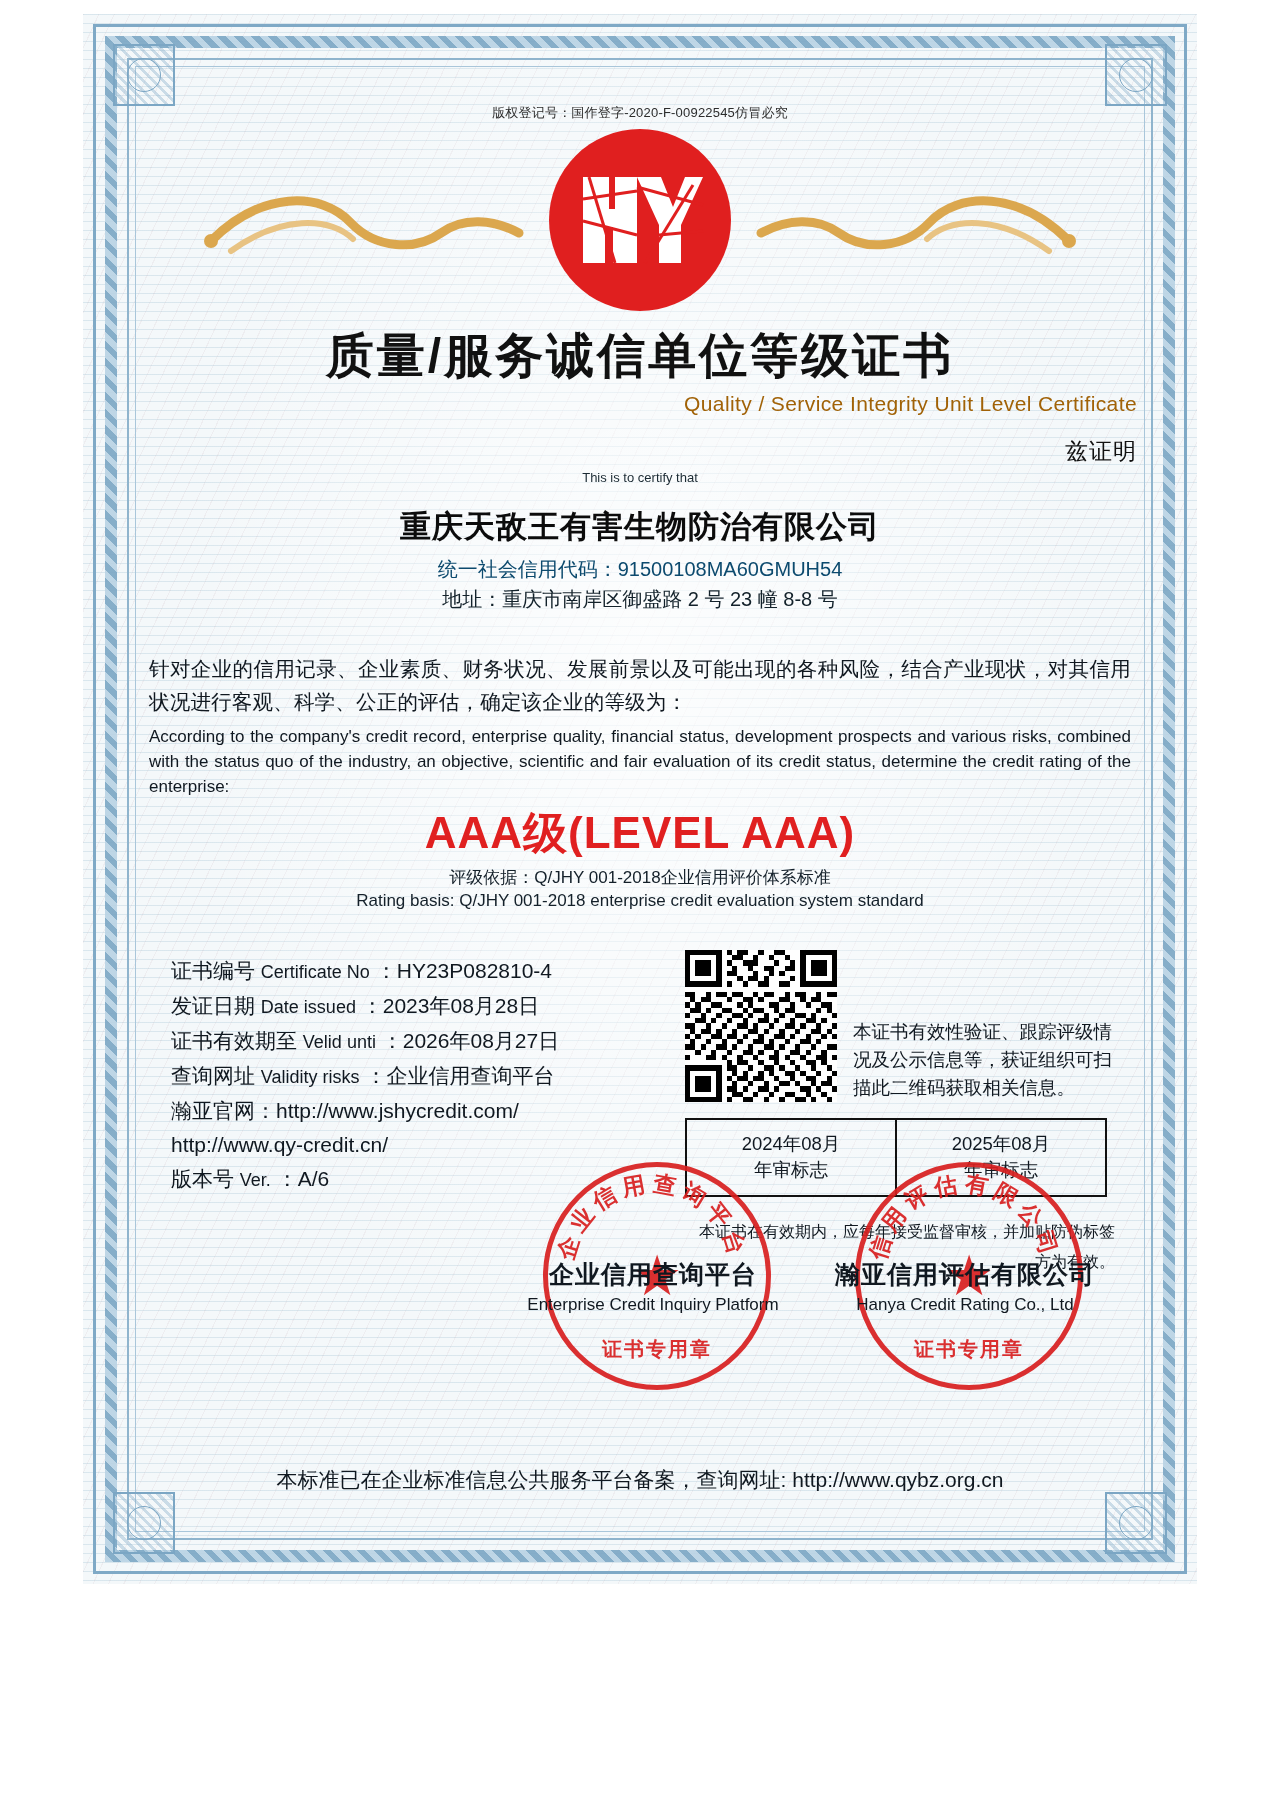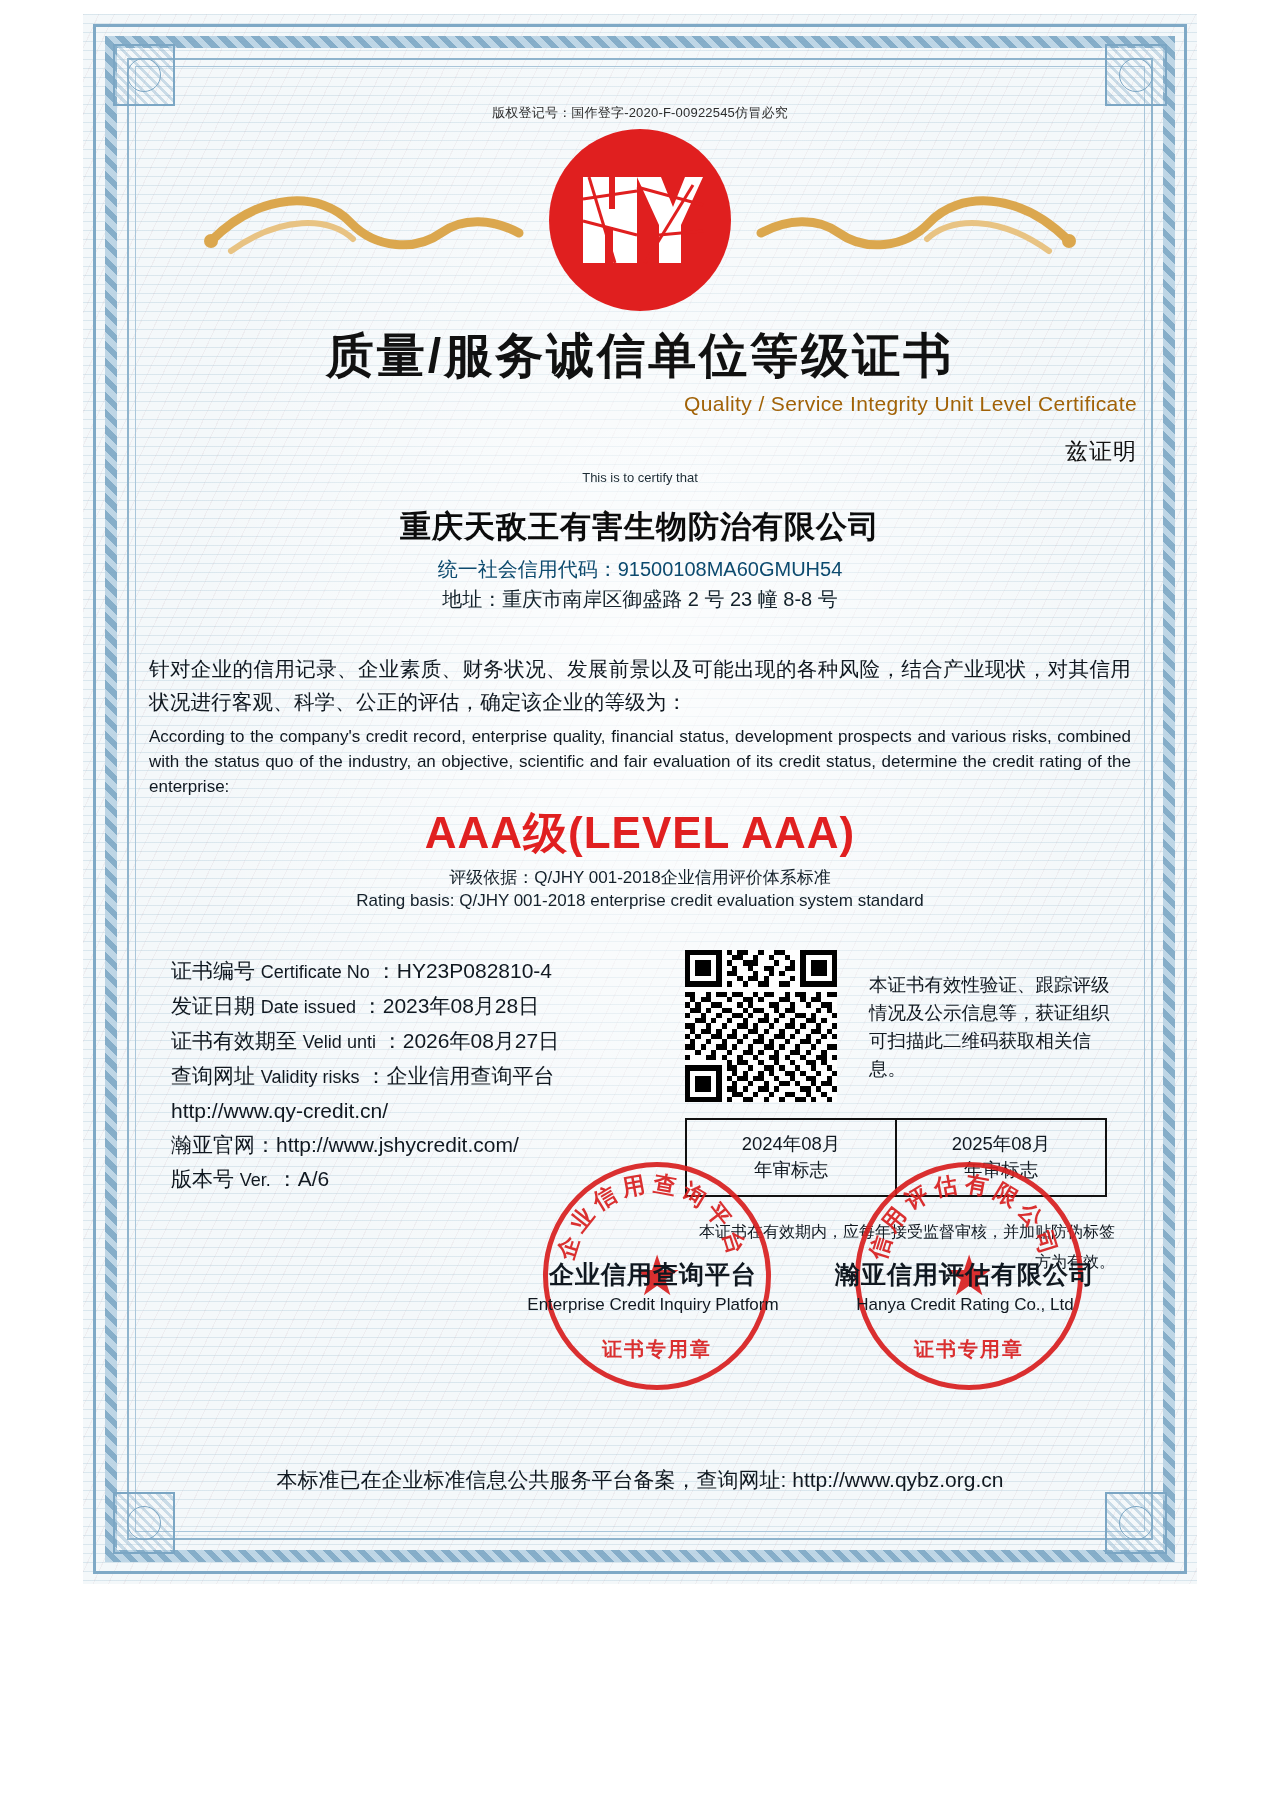--- a/index.html
+++ b/index.html
@@ -278,21 +278,21 @@
   .details .lbl-en { font-size: 18px; }
   .details .row { white-space: nowrap; }
 
   
   .qr-area {
     position: absolute;
     top: 876px;
     right: 22px;
     width: 430px;
   }
-  .qr-row { display: flex; align-items: center; gap: 32px; }
+  .qr-row { display: flex; align-items: flex-end; gap: 16px; }
   .qr-code {
     width: 152px; height: 152px;
     background: #fff;
     flex: 0 0 auto;
   }
   .qr-note {
     font-size: 18.5px;
     line-height: 28px;
     color: #101820;
     margin-top: 2px;
@@ -479,24 +479,24 @@
         <span>证书有效期至</span>
         <span class="lbl-en">Velid unti</span>
         <span>：2026年08月27日</span>
       </div>
       <div class="row">
         <span>查询网址</span>
         <span class="lbl-en">Validity risks</span>
         <span>：企业信用查询平台</span>
       </div>
       <div class="row">
+        <span>瀚亚官网：http://www.jshycredit.com/</span>
+      </div>
+      <div class="row">
         <span class="underline">http://www.qy-credit.cn/</span>
-      </div>
-      <div class="row">
-        <span>瀚亚官网：http://www.jshycredit.com/</span>
       </div>
       <div class="row">
         <span>版本号</span>
         <span class="lbl-en">Ver.</span>
         <span>：A/6</span>
       </div>
     </div>
 
     <div class="qr-area">
       <div class="qr-row">

